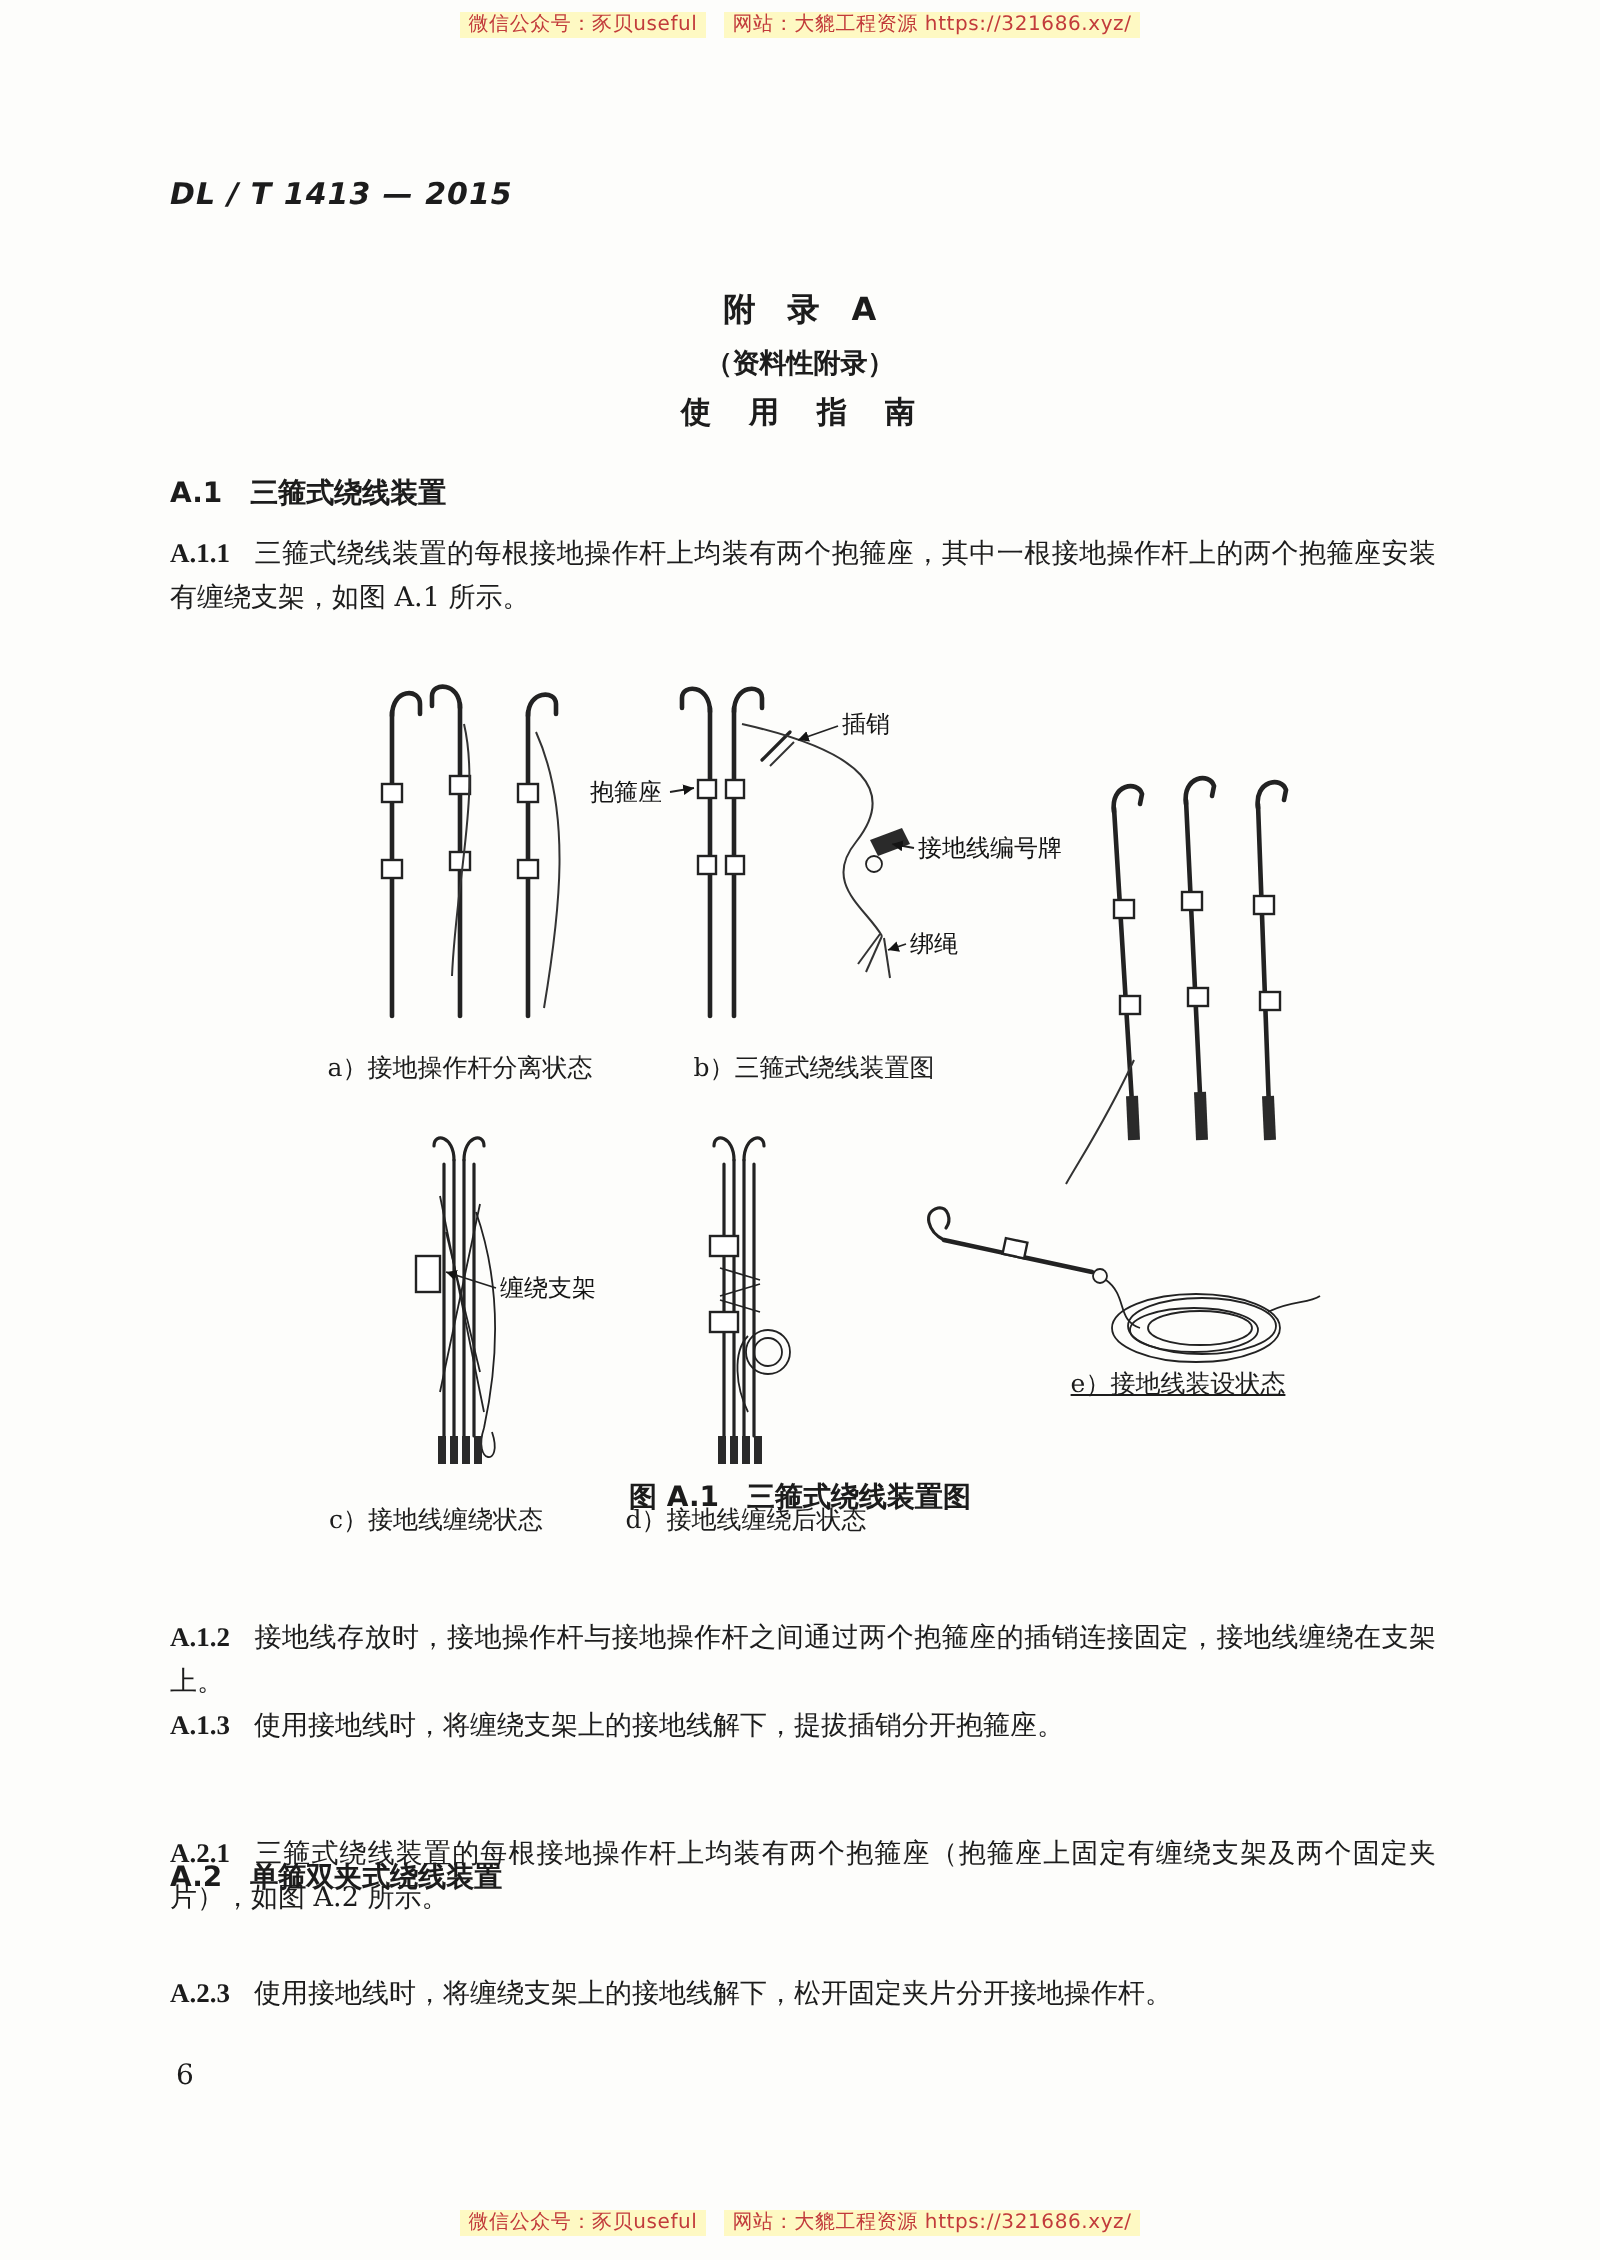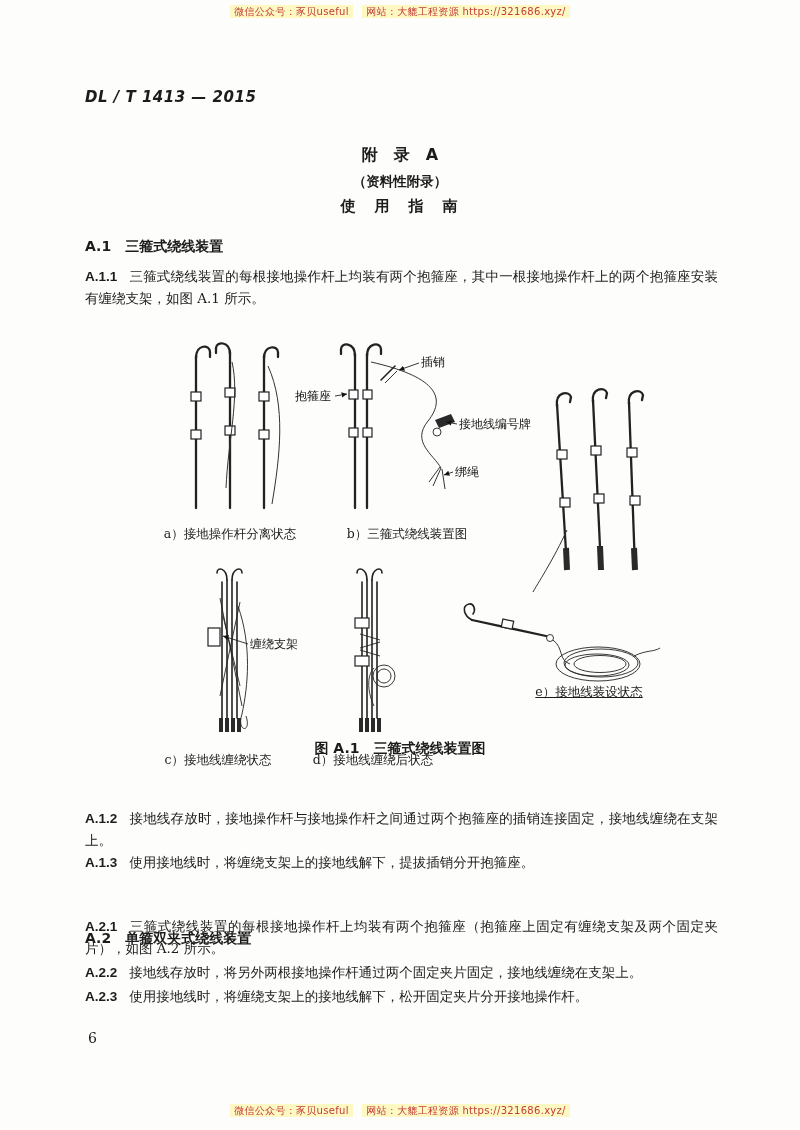--- a/index.html
+++ b/index.html
@@ -32,21 +32,21 @@
     position:absolute; left:85px; width:640px;
     font-family:"DejaVu Sans", sans-serif; font-weight:bold; font-size:14px;
   }
   .h-a1 { top:238px; }
   .h-a2 { top:930px; }
   .para {
     position:absolute; left:85px; width:633px;
     font-size:13.5px; line-height:21.5px; text-align:justify;
   }
   .clause-num {
-    font-family:Liberation Sans, sans-serif; font-weight:bold; margin-right:12px;
+    font-family:Liberation Serif, serif; font-weight:bold; margin-right:12px;
   }
   .p-a11 { top:266px; }
   .p-a12 { top:808px; }
   .p-a13 { top:852px; }
   .p-a21 { top:916px; }
   .p-a22 { top:962px; }
   .p-a23 { top:986px; }
   .fig-caption {
     position:absolute; left:0; width:100%; top:740px; text-align:center;
     font-family:"DejaVu Sans", sans-serif; font-weight:bold; font-size:14px;
@@ -271,23 +271,20 @@
   </div>
   <div class="para p-a13">
     <span class="clause-num">A.1.3</span><span>使用接地线时，将缠绕支架上的接地线解下，提拔插销分开抱箍座。</span>
   </div>
 
   <div class="heading h-a2">A.2　单箍双夹式绕线装置</div>
 
   <div class="para p-a21">
     <span class="clause-num">A.2.1</span><span>三箍式绕线装置的每根接地操作杆上均装有两个抱箍座（抱箍座上固定有缠绕支架及两个固定夹片），如图 A.2 所示。</span>
   </div>
-  <div class="para p-a22">
-    <span class="clause-num">A.2.2</span><span>接地线存放时，将另外两根接地操作杆通过两个固定夹片固定，接地线缠绕在支架上。</span>
-  </div>
   <div class="para p-a23">
     <span class="clause-num">A.2.3</span><span>使用接地线时，将缠绕支架上的接地线解下，松开固定夹片分开接地操作杆。</span>
   </div>
 
   <div class="page-number">6</div>
 
   <div class="wm wm-bottom">
     <span class="chunk">微信公众号：豕贝useful</span>
     <span class="chunk">网站：大貔工程资源  https://321686.xyz/</span>
   </div>

